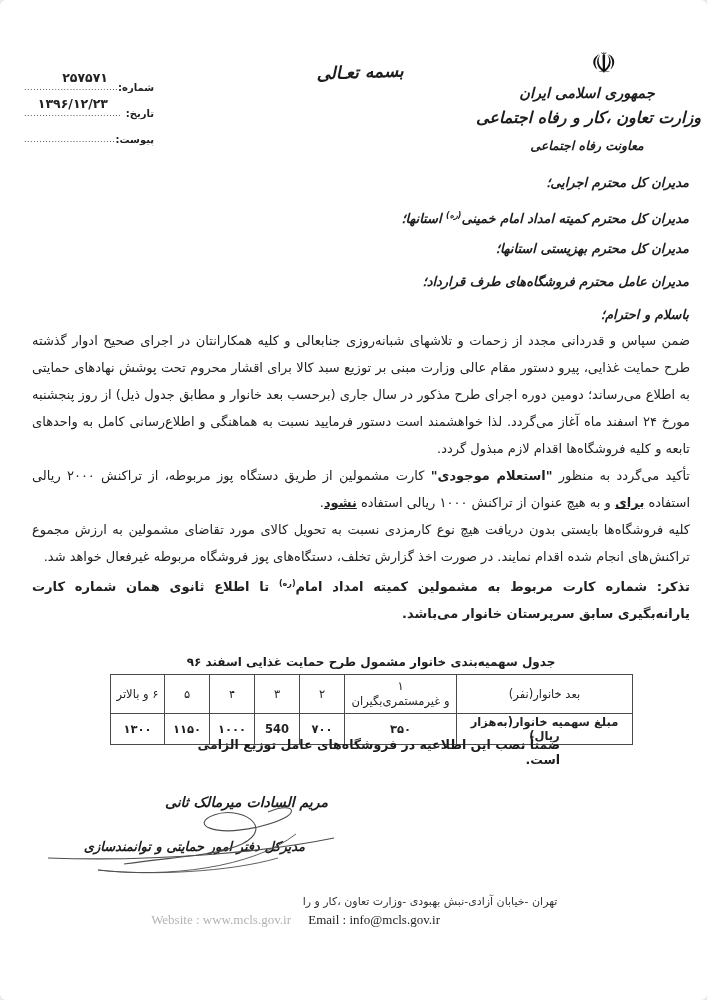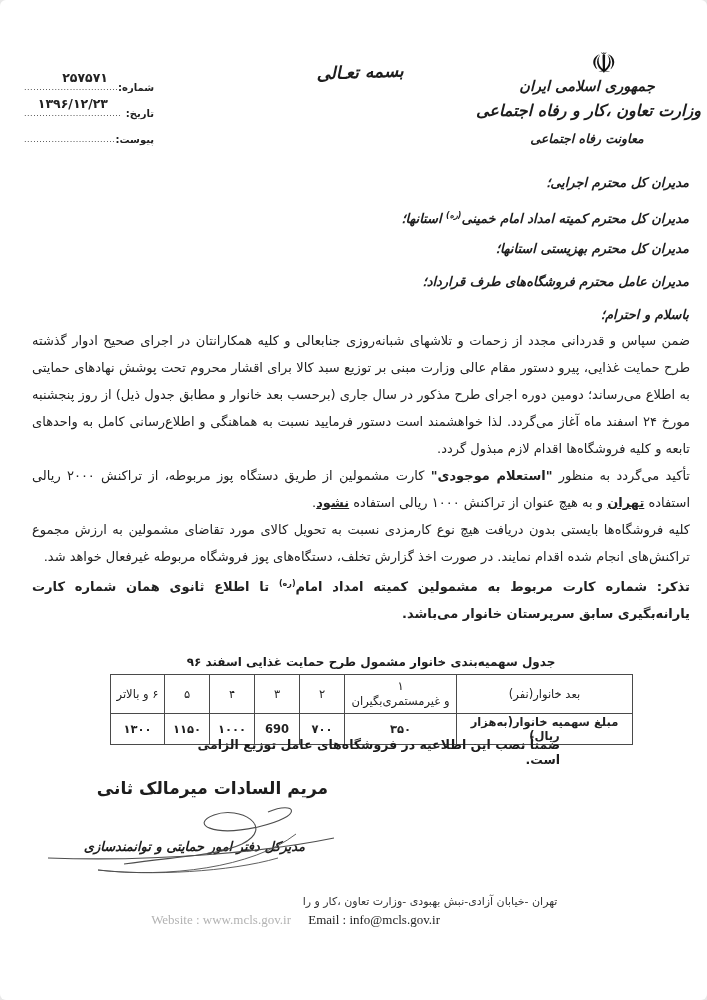--- a/index.html
+++ b/index.html
@@ -14,21 +14,21 @@
   .meta-label{position:absolute;right:0;bottom:3px;font-weight:bold;letter-spacing:.2px;}
   .meta-dots{position:absolute;right:34px;bottom:4px;width:96px;overflow:hidden;white-space:nowrap;color:#444;font-size:8px;letter-spacing:.5px;direction:ltr;}
   .meta-value{position:absolute;right:46px;bottom:11px;font-weight:bold;font-size:12.5px;letter-spacing:.5px;white-space:nowrap;}
   .meta-row.r3 .meta-dots{right:38px;width:92px;}
   
   .besmele{position:absolute;top:62px;left:302px;width:116px;text-align:center;
     font-size:17px;font-weight:bold;font-style:italic;direction:rtl;transform:rotate(-2deg);}
   
   .letterhead{position:absolute;top:48px;left:478px;width:218px;text-align:center;direction:rtl;}
   .emblem{font-size:29px;line-height:30px;transform:translateX(17px);color:#111;}
-  .lh-country{font-size:14.5px;font-weight:bold;font-style:italic;margin-top:0;}
+  .lh-country{font-size:14.5px;font-weight:bold;font-style:italic;margin-top:7px;}
   .lh-ministry{font-size:16px;font-weight:bold;font-style:italic;margin-top:7px;white-space:nowrap;transform:translateX(5px);}
   .lh-dept{font-size:12.5px;font-weight:bold;font-style:italic;margin-top:11px;}
   
   .recipients{position:absolute;top:166px;right:18px;direction:rtl;text-align:right;
     font-size:13px;font-weight:bold;font-style:italic;margin-left:23px;}
   .recipients .rline{height:33px;line-height:33px;white-space:nowrap;}
   .recipients sup{font-size:8px;font-weight:bold;}
   .salutation{margin-top:0;}
   
   .body{position:absolute;top:327px;left:32px;width:658px;direction:rtl;
@@ -45,21 +45,21 @@
     direction:rtl;font-size:11.5px;color:#222;table-layout:fixed;}
   .qtable td{border:1px solid #4a4a4a;text-align:center;vertical-align:middle;padding:1px 3px;}
   .qtable .hrow td{height:36px;}
   .qtable .vrow td{height:23px;font-weight:bold;}
   .qtable .lblcell{font-weight:normal;}
   .qtable .two-line div{line-height:15px;font-weight:normal;}
   .tbl-note{position:absolute;top:737px;left:190px;width:370px;text-align:right;
     font-size:12.5px;font-weight:bold;direction:rtl;}
   
   .sig{position:absolute;top:778px;left:40px;width:300px;height:100px;direction:rtl;}
-  .sig-name{position:absolute;top:0;right:12px;font-size:17px;font-weight:bold;white-space:nowrap;}
+  .sig-name{position:absolute;top:16px;right:12px;font-size:14px;font-weight:bold;font-style:italic;white-space:nowrap;}
   .sig-title{position:absolute;top:40px;right:35px;font-size:13px;font-weight:bold;font-style:italic;white-space:nowrap;margin-top:21px;}
   .sig-svg{position:absolute;top:8px;left:0;}
   
   .footer-address{position:absolute;top:895px;left:250px;width:360px;text-align:center;
     font-size:11px;direction:rtl;color:#333;}
   .footer-contact{position:absolute;top:912px;left:100px;width:340px;text-align:right;
     font-family:"Liberation Serif","DejaVu Serif",serif;font-size:13px;color:#222;white-space:nowrap;}
   .footer-web{color:#b3b3b3;margin-left:0;margin-right:14px;}
 </style>
 </head>
@@ -96,21 +96,21 @@
   <div class="recipients">
     <div class="rline">مدیران کل محترم اجرایی؛</div>
     <div class="rline"><span>مدیران کل محترم کمیته امداد امام خمینی</span><sup>(ره)</sup><span> استانها؛</span></div>
     <div class="rline">مدیران کل محترم بهزیستی استانها؛</div>
     <div class="rline">مدیران عامل محترم فروشگاه‌های طرف قرارداد؛</div>
     <div class="rline salutation">باسلام و احترام؛</div>
   </div>
 
   <div class="body">
     <p>ضمن سپاس و قدردانی مجدد از زحمات و تلاشهای شبانه‌روزی جنابعالی و کلیه همکارانتان در اجرای صحیح ادوار گذشته طرح حمایت غذایی، پیرو دستور مقام عالی وزارت مبنی بر توزیع سبد کالا برای اقشار محروم تحت پوشش نهادهای حمایتی به اطلاع می‌رساند؛ دومین دوره اجرای طرح مذکور در سال جاری (برحسب بعد خانوار و مطابق جدول ذیل) از روز پنجشنبه مورخ ۲۴ اسفند ماه آغاز می‌گردد. لذا خواهشمند است دستور فرمایید نسبت به هماهنگی و اطلاع‌رسانی کامل به واحدهای تابعه و کلیه فروشگاه‌ها اقدام لازم مبذول گردد.</p>
-    <p><span>تأکید می‌گردد به منظور </span><span class="b">"استعلام موجودی"</span><span> کارت مشمولین از طریق دستگاه پوز مربوطه، از تراکنش ۲۰۰۰ ریالی استفاده </span><span class="bu">تهران</span><span> و به هیچ عنوان از تراکنش ۱۰۰۰ ریالی استفاده </span><span class="bu">نشود</span><span>.</span></p>
+    <p><span>تأکید می‌گردد به منظور </span><span class="b">"استعلام موجودی"</span><span> کارت مشمولین از طریق دستگاه پوز مربوطه، از تراکنش ۲۰۰۰ ریالی استفاده </span><span class="bu">برای</span><span> و به هیچ عنوان از تراکنش ۱۰۰۰ ریالی استفاده </span><span class="bu">نشود</span><span>.</span></p>
     <p>کلیه فروشگاه‌ها بایستی بدون دریافت هیچ نوع کارمزدی نسبت به تحویل کالای مورد تقاضای مشمولین به ارزش مجموع تراکنش‌های انجام شده اقدام نمایند. در صورت اخذ گزارش تخلف، دستگاه‌های پوز فروشگاه مربوطه غیرفعال خواهد شد.</p>
     <p class="note"><span>تذکر: شماره کارت مربوط به مشمولین کمیته امداد امام</span><sup>(ره)</sup><span> تا اطلاع ثانوی همان شماره کارت یارانه‌بگیری سابق سرپرستان خانوار می‌باشد.</span></p>
   </div>
 
   <div class="tbl-title">جدول سهمیه‌بندی خانوار مشمول طرح حمایت غذایی اسفند ۹۶</div>
   <table class="qtable">
     <colgroup>
       <col style="width:176px">
         <col style="width:112px">
         <col style="width:45px">
@@ -129,21 +129,21 @@
       <td>۲</td>
       <td>۳</td>
       <td>۴</td>
       <td>۵</td>
       <td>۶ و بالاتر</td>
     </tr>
     <tr class="vrow">
       <td class="lblcell">مبلغ سهمیه خانوار(به‌هزار ریال)</td>
       <td>۳۵۰</td>
       <td>۷۰۰</td>
-      <td>690</td>
+      <td>540</td>
       <td>۱۰۰۰</td>
       <td>۱۱۵۰</td>
       <td>۱۳۰۰</td>
     </tr>
   </tbody>
     </table>
   <div class="tbl-note">ضمناً نصب این اطلاعیه در فروشگاه‌های عامل توزیع الزامی است.</div>
 
   <div class="sig">
     <div class="sig-name">مریم السادات میرمالک ثانی</div>

